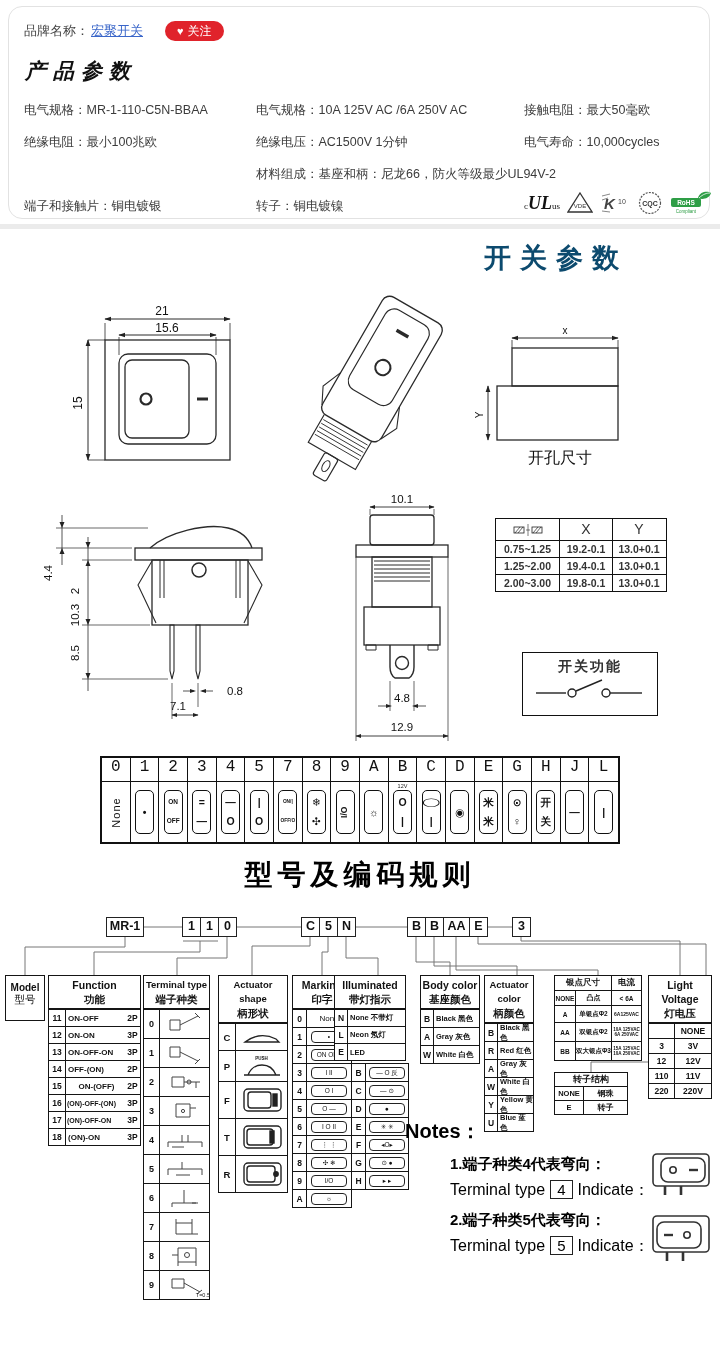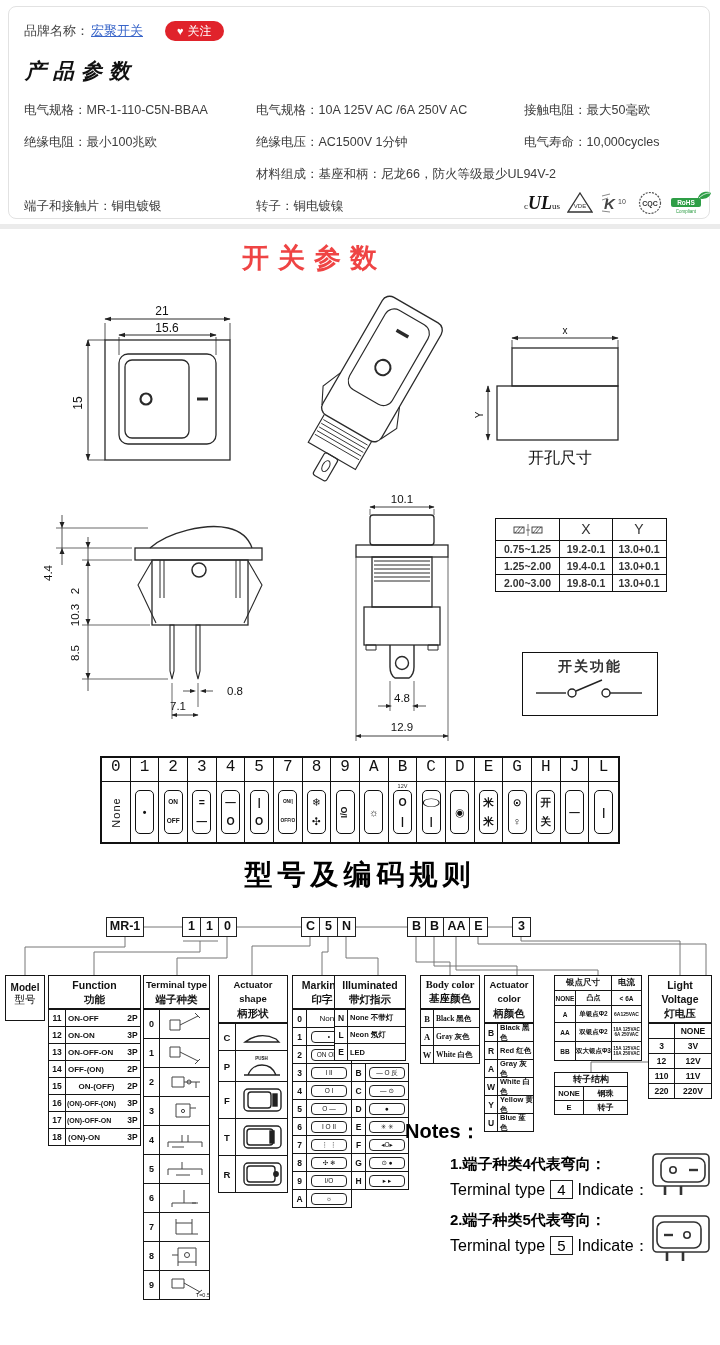--- a/index.html
+++ b/index.html
@@ -1,39 +1,39 @@
 <!DOCTYPE html>
 <html><head>
 <meta charset="utf-8">
 <style>
   html,body{margin:0;padding:0;background:#fff;}
   .page{position:relative;width:720px;height:1345px;background:#fff;overflow:hidden;
         font-family:"Liberation Sans","DejaVu Sans",sans-serif;color:#333;}
   
   .card{position:absolute;left:8px;top:6px;width:702px;height:213px;border:1px solid #e2e2e2;
-        border-radius:8px;background:#fff;box-sizing:border-box;}
+        border-radius:14px;background:#fff;box-sizing:border-box;}
   .brand-row{position:absolute;left:15px;top:14px;font-size:13px;display:flex;align-items:center;}
   .brand-label{color:#444;}
   .brand-link{color:#3a66c9;margin-left:2px;}
   .follow-pill{margin-left:22px;background:#e0232b;color:#fff;border-radius:999px;
         padding:2px 12px;font-size:12px;display:flex;align-items:center;gap:4px;line-height:16px;}
   .follow-pill .ht{font-size:11px;}
   .p-title{position:absolute;left:16px;top:50px;font-family:"DejaVu Serif",serif;font-style:italic;
         font-weight:700;font-size:21px;letter-spacing:7px;color:#111;}
   .spec-grid{position:absolute;left:15px;top:95px;width:676px;display:grid;
         grid-template-columns:232px 268px 1fr;row-gap:15px;font-size:12.5px;color:#3c3c3c;}
   .spec-item{white-space:nowrap;overflow:hidden;}
   .spec-wide{grid-column:2 / 4;}
   .logos{display:flex;align-items:center;gap:7px;margin-top:-8px;}
   .logo-ul{font-family:"Liberation Serif",serif;color:#111;display:flex;align-items:flex-end;}
   .logo-ul .sm{font-size:9px;line-height:10px;}
   .logo-ul .big{font-size:18px;font-weight:700;font-style:italic;line-height:16px;}
   
-  .sec-title1{position:absolute;left:0;top:240px;width:628px;text-align:center;font-size:27px;
-        font-weight:800;letter-spacing:9px;color:#ef4444;}
+  .sec-title1{position:absolute;left:0;top:240px;width:628px;text-align:right;font-size:27px;
+        font-weight:800;letter-spacing:9px;color:#0c4a6e;}
   .sec-title2{position:absolute;left:0;top:856px;width:720px;text-align:center;font-size:28px;
         font-weight:800;letter-spacing:5px;color:#000;}
   .gray-band{position:absolute;left:0;top:224px;width:720px;height:5px;background:#ebebeb;}
   svg text{font-family:"Liberation Sans","DejaVu Sans",sans-serif;}
   
   .ptable{position:absolute;left:495px;top:518px;width:172px;border:1.5px solid #111;
         box-sizing:border-box;background:#fff;}
   .ptable .prow{display:flex;border-top:1px solid #111;}
   .ptable .prow:first-child{border-top:none;}
   .ptable .pc{border-left:1px solid #111;box-sizing:border-box;text-align:center;}
@@ -865,21 +865,21 @@
     <div class="trow" style="height:16px;">
         <div class="tc" style="width:12px;font-size:8.5px;font-weight:700;">L</div>
         <div class="tc" style="flex:1;font-size:7.5px;font-weight:700;justify-content:flex-start;padding-left:2px;">Neon 氖灯</div>
       </div>
     <div class="trow" style="height:16px;">
         <div class="tc" style="width:12px;font-size:8.5px;font-weight:700;">E</div>
         <div class="tc" style="flex:1;font-size:7.5px;font-weight:700;justify-content:flex-start;padding-left:2px;">LED</div>
       </div>
   </div>
 
-  <div class="tbl" style="left:420px;top:975px;width:60px;font-family:Liberation Serif, serif;">
+  <div class="tbl" style="left:420px;top:975px;width:60px;">
     <div class="hdr">
         <div class="en">Body color</div>
         <div class="cn">基座颜色</div>
       </div>
     <div class="trow" style="height:17px;">
         <div class="tc" style="width:12px;font-size:8.5px;font-weight:700;">B</div>
         <div class="tc" style="flex:1;font-size:7.5px;font-weight:700;justify-content:flex-start;padding-left:2px;">Black 黑色</div>
       </div>
     <div class="trow" style="height:17px;">
         <div class="tc" style="width:12px;font-size:8.5px;font-weight:700;">A</div>

